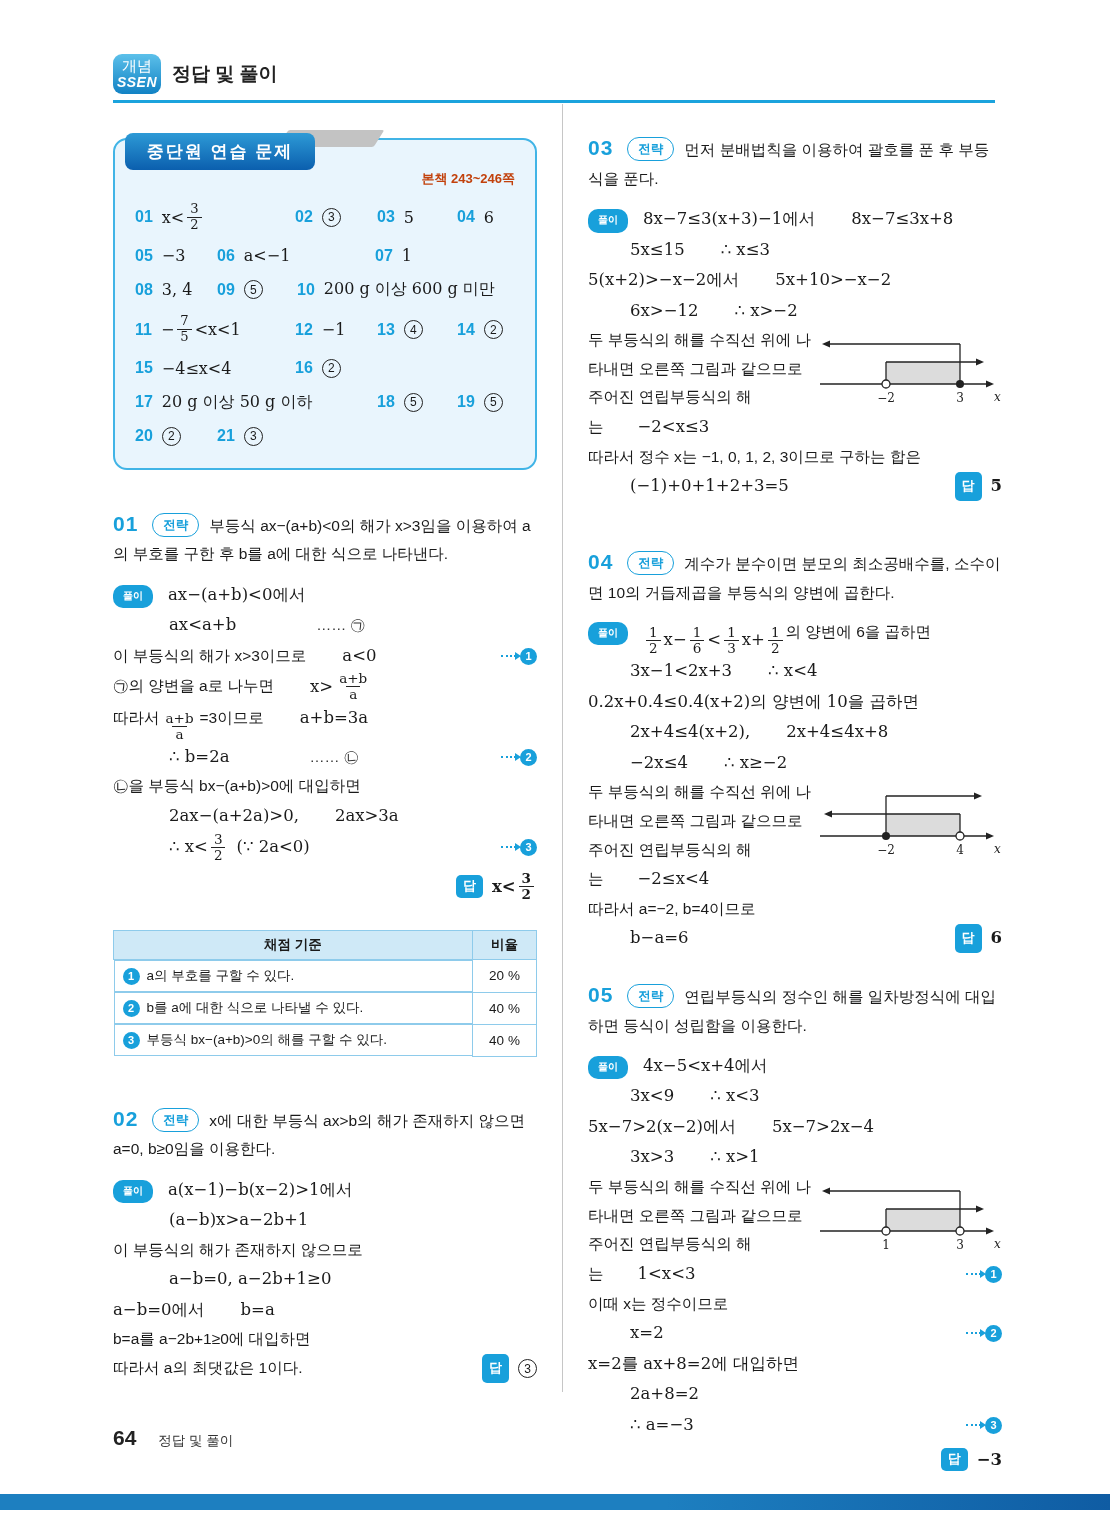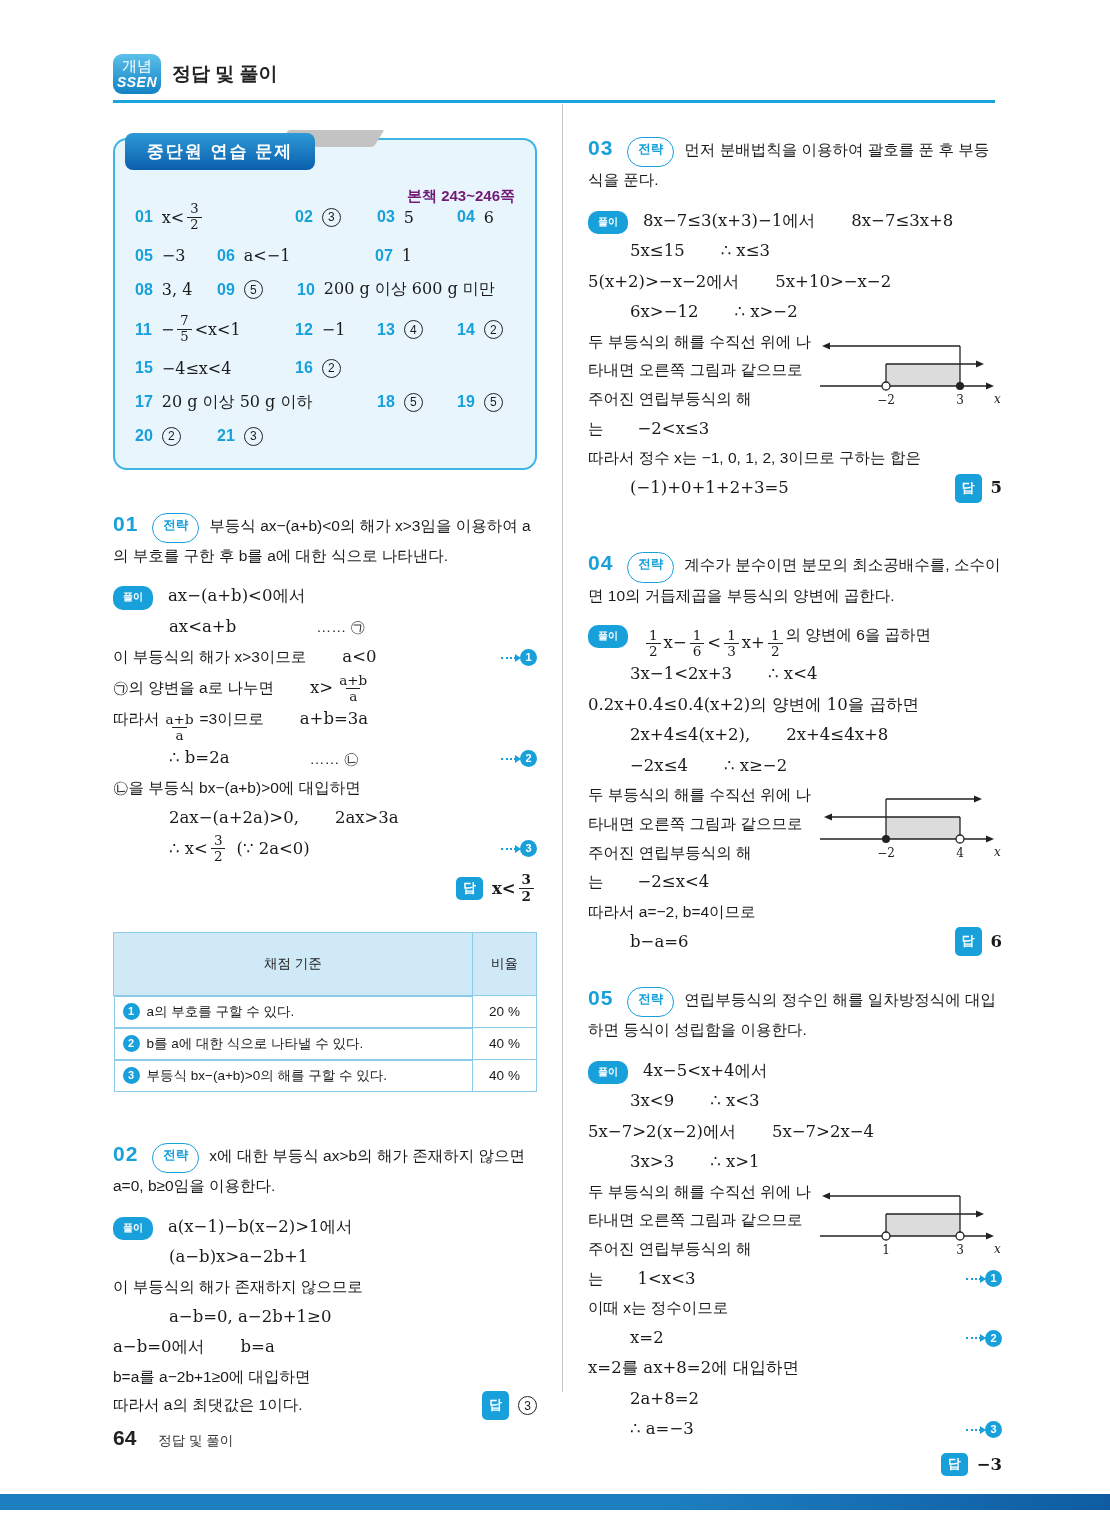--- a/index.html
+++ b/index.html
@@ -22,21 +22,21 @@
   .col-right { left:588px; width:414px; }
 
   
   .answer-box { position:relative; margin-top:20px; border:2px solid #41b4e6; border-radius:14px;
                 background:#e9f5fd; padding:58px 14px 22px 20px; }
   .tab-shadow { position:absolute; left:168px; top:-10px; width:96px; height:17px; background:#c3c3c3;
                 transform:skewX(-32deg); border-radius:2px; z-index:1; }
   .answer-tab { position:absolute; left:10px; top:-7px; width:190px; height:37px; z-index:2;
                 background:linear-gradient(180deg,#2d9ad6,#0b5fae); border-radius:8px; color:#fff;
                 font-weight:bold; font-size:17px; display:flex; align-items:center; justify-content:center; letter-spacing:2px; }
-  .answer-source { position:absolute; right:20px; top:30px; font-size:15px; font-weight:bold; color:#701a75;margin-top:17px; }
+  .answer-source { position:absolute; right:20px; top:30px; font-size:13px; font-weight:bold; color:#c2410c; }
   .answer-rows { display:flex; flex-direction:column; gap:14px; margin-top:4px; }
   .arow { display:flex; align-items:center; }
   .aitem { display:inline-flex; align-items:center; gap:9px; font-size:16px; flex:none; }
   .ano { color:#18a0db; font-weight:bold; font-size:16px; }
   .av { font-family:"DejaVu Serif","Liberation Serif",serif; font-size:16px; display:inline-flex; align-items:center; }
   .w80{width:80px}.w82{width:82px}.w158{width:158px}.w160{width:160px}.w242{width:242px}
 
   
   .math { font-family:"DejaVu Serif","Liberation Serif",serif; font-size:16.5px; display:inline-flex; align-items:center; }
   .kr { font-size:15.5px; }
@@ -52,42 +52,42 @@
                position:relative; margin-right:4px; }
   .dasharrow::after { content:""; position:absolute; right:-5px; top:-5px; border-left:6px solid #18a0db;
                       border-top:4px solid transparent; border-bottom:4px solid transparent; }
   .mark { display:inline-flex; align-items:center; white-space:nowrap; }
 
   
   .prob { margin-top:36px; }
   .prob-head { font-size:15.5px; line-height:1.7; }
   .pnum { color:#18a0db; font-weight:bold; font-size:21px; margin-right:14px; letter-spacing:1px; }
   .badge-strategy { display:inline-block; border:1.5px solid #18a0db; color:#18a0db; font-weight:bold;
-                    font-size:12.5px; border-radius:20px; padding:1px 10px 6px; margin-right:10px; vertical-align:2px; }
+                    font-size:12.5px; border-radius:20px; padding:1px 10px 0; margin-right:10px; vertical-align:2px; }
   .badge-sol { display:inline-block; background:#18a0db; color:#fff; font-weight:bold; font-size:10px;
                border-radius:10px; padding:2px 10px 3px; margin-right:15px; vertical-align:1px; }
   .badge-ans { background:#18a0db; color:#fff; font-weight:bold; font-size:13px; border-radius:5px; padding:2px 7px 3px; }
   .sol { margin-top:12px; }
   .sline { font-size:15.5px; line-height:1.85; }
   .ind1 { padding-left:42px; }
   .ind2 { padding-left:56px; }
   .flexline { display:flex; align-items:center; }
   .flexline .mark { margin-left:auto; }
   .gap { display:inline-block; width:36px; }
   .gap-sm { display:inline-block; width:20px; }
   .ml8 { margin-left:8px; }
   .tag { margin-left:80px; font-size:15px; color:#333; }
   .ansline { display:flex; justify-content:flex-end; align-items:center; gap:9px; margin-top:8px; }
   .ansgroup { margin-left:auto; display:inline-flex; align-items:center; gap:9px; }
   .ansval { font-weight:bold; }
 
   
   .rubric { width:100%; border-collapse:collapse; margin-top:28px; font-size:13.5px; }
   .rubric th, .rubric td { border:1px solid #8ecbeb; }
-  .rubric th { background:#cfe9f7; font-weight:normal; padding:22px 4px; }
+  .rubric th { background:#cfe9f7; font-weight:bold; padding:5px 4px; }
   .rubric td { padding:6px 8px; background:#fff; }
   .rubric .c2 { width:64px; text-align:center; }
   .rubric td.c1 { display:flex; align-items:center; gap:7px; border-right:none; }
   .rubric tr td { border-left:1px solid #8ecbeb; }
 
   
   .wrapblock { font-size:15.5px; line-height:1.85; }
   .wrapblock::after { content:""; display:block; clear:both; }
   .fig { float:right; width:182px; height:80px; margin:4px 0 0 8px; }
   .figlabel { font-size:12px; fill:#222; font-family:"DejaVu Serif","Liberation Serif",serif; }

